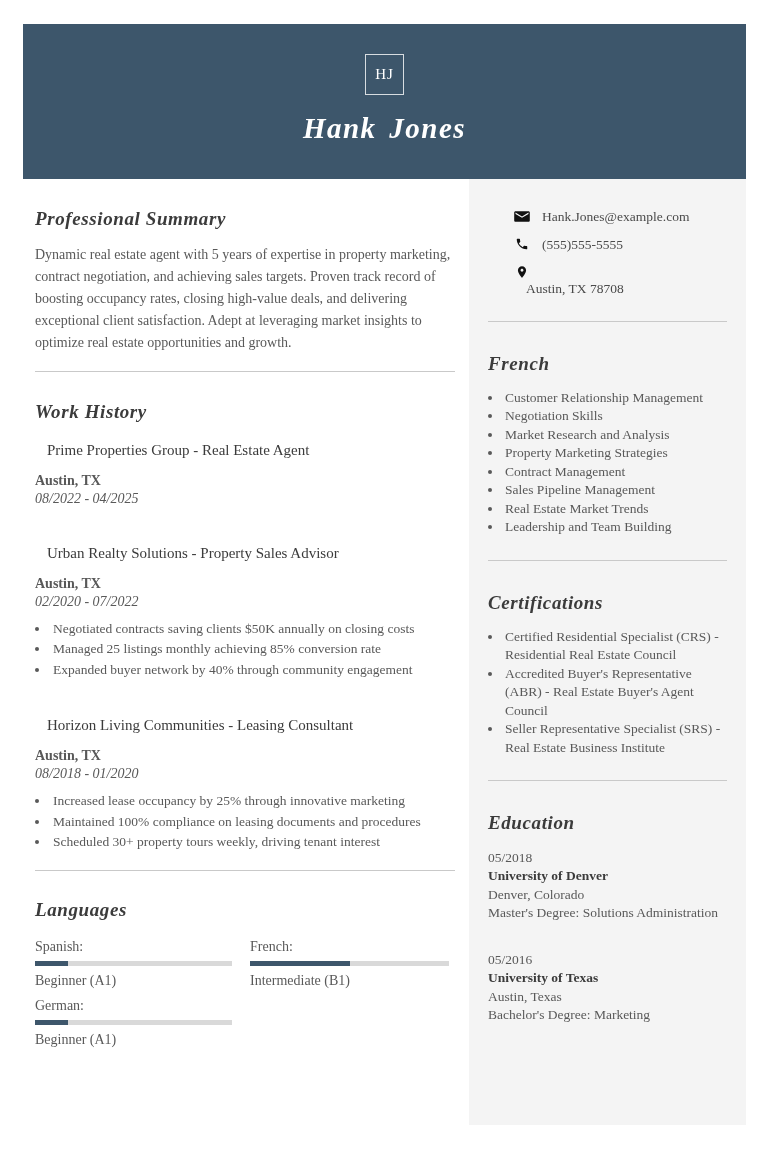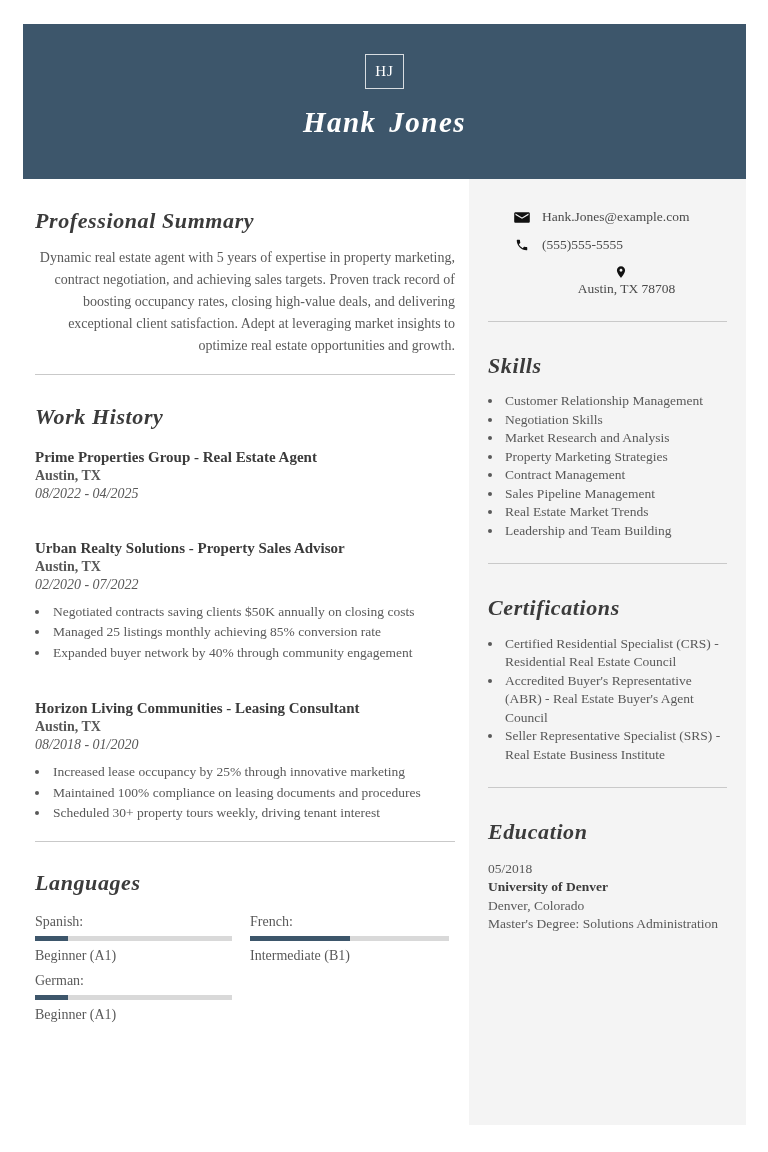--- a/index.html
+++ b/index.html
@@ -12,21 +12,21 @@
   }
   .page { position: relative; width: 768px; height: 1152px; }
 
   
   .header {
     margin: 24px 22px 0 23px; height: 155px;
     background: var(--accent, #3d566b);
     display: flex; flex-direction: column; align-items: center;
   }
   .monogram {
-    margin-top: 30px; width: 39px; height: 35px;
+    margin-top: 30px; width: 39px; height: 41px;
     border: 1px solid rgba(255,255,255,0.8);
     display: flex; align-items: center; justify-content: center;
     color: var(--name-text, #ffffff);
     font-size: 15px; letter-spacing: 1px;
   }
   .person-name {
     margin: 16px 0 0; color: var(--name-text, #ffffff);
     font-size: 29px; font-weight: bold; font-style: italic;
     letter-spacing: 1.5px; word-spacing: 4px; line-height: 1.2;
   }
@@ -34,61 +34,60 @@
   
   .content { display: flex; align-items: flex-start; }
   .left-col { width: 420px; margin-left: 35px; padding-top: 29px; }
   .sidebar {
     width: 277px; margin-left: 14px; height: 946px;
     background: var(--sidebar-bg, #f4f4f4);
     padding: 29px 19px 0 19px;
   }
 
   h2.section-title {
-    margin: 0; font-size: 22px; font-weight: bold; font-style: italic;
+    margin: 0; font-size: 19px; font-weight: bold; font-style: italic;
     color: var(--heading-text, #3b3b3b); letter-spacing: 0.6px; line-height: 1.2;
   }
   hr.divider {
     border: none; border-top: 1px solid var(--divider, #c9c9c9);
     margin: 0; width: 100%;
   }
 
   
   .summary-text {
     margin: 13px 0 16px; font-size: 14px; line-height: 22px;
     color: var(--body-text, #595959);
-    text-align: right;
   }
   .left-col hr.divider { margin-top: 17px; }
   .work-section { margin-top: 29px; }
   .job { margin-top: 17px; margin-bottom: 36px; }
   .job:last-child { margin-bottom: 0; }
   .job-title {
-    margin: 0; font-size: 15px; font-weight: bold;
+    margin: 12px; font-size: 15px; font-weight: normal;
     color: var(--heading-text, #3b3b3b); line-height: 19px;
   }
   .job-location { font-size: 14px; line-height: 18px; font-weight: bold; }
   .job-dates { font-size: 14px; line-height: 18px; font-style: italic; }
   ul.bullets { margin: 8px 0 0; padding-left: 15px; }
   ul.bullets li {
     font-size: 13.5px; line-height: 20.5px; padding-left: 3px;
     color: var(--body-text, #595959);
   }
   .languages-section { margin-top: 28px; padding-bottom: 20px; }
   .lang-grid {
     margin-top: 17px; display: grid;
     grid-template-columns: 197px 199px; column-gap: 18px; row-gap: 7px;
   }
   .lang-name { font-size: 14px; line-height: 18px; }
   .lang-bar { height: 5px; background: var(--bar-track, #d9d9d9); margin: 5px 0 6px; }
   .lang-bar-fill { height: 100%; width: 0; background: var(--accent, #3d566b); }
   .lang-level { font-size: 14px; line-height: 18px; }
 
   
-  .contact-row { display: flex; align-items: center; margin-bottom: 10px; padding-left: 26px; }
+  .contact-row { display: flex; margin-bottom: 10px; padding-left: 26px; }
   .contact-row:last-child { margin-bottom: 0; flex-direction: column; }
   .contact-icon { width: 16px; height: 16px; flex: 0 0 16px; display: flex; align-items: center; justify-content: center; }
   .contact-icon svg { display: block; fill: var(--icon, #111111); }
   .contact-value { margin-left: 12px; font-size: 13.5px; color: #4a4a4a; line-height: 18px; }
   .sidebar hr.divider { margin-top: 23px; }
   .sidebar-section { margin-top: 31px; }
   ul.side-list { margin: 13px 0 0; padding-left: 15px; }
   ul.side-list li {
     font-size: 13.5px; line-height: 18.5px; padding-left: 2px;
     color: var(--body-text, #595959);
@@ -208,21 +207,21 @@
                 <path d="M12 2C8.13 2 5 5.13 5 9c0 5.25 7 13 7 13s7-7.75 7-13c0-3.87-3.13-7-7-7zm0 9.5c-1.38 0-2.5-1.12-2.5-2.5S10.62 6.5 12 6.5s2.5 1.12 2.5 2.5-1.12 2.5-2.5 2.5z"></path>
               </svg>
           </span>
           <span class="contact-value">Austin, TX 78708</span>
         </div>
       </div>
 
       <hr class="divider">
 
       <section class="sidebar-section">
-        <h2 class="section-title">Skills</h2>
+        <h2 class="section-title">French</h2>
         <ul class="side-list">
           <li>Customer Relationship Management</li>
           <li>Negotiation Skills</li>
           <li>Market Research and Analysis</li>
           <li>Property Marketing Strategies</li>
           <li>Contract Management</li>
           <li>Sales Pipeline Management</li>
           <li>Real Estate Market Trends</li>
           <li>Leadership and Team Building</li>
         </ul>
@@ -244,17 +243,23 @@
       <section class="sidebar-section">
         <h2 class="section-title">Education</h2>
 
         <div class="edu-entry">
           <div class="edu-date">05/2018</div>
           <div class="edu-school">University of Denver</div>
           <div class="edu-location">Denver, Colorado</div>
           <div class="edu-degree">Master's Degree: Solutions Administration</div>
         </div>
 
+        <div class="edu-entry">
+          <div class="edu-date">05/2016</div>
+          <div class="edu-school">University of Texas</div>
+          <div class="edu-location">Austin, Texas</div>
+          <div class="edu-degree">Bachelor's Degree: Marketing</div>
+        </div>
       </section>
 
     </aside>
   </div>
 </div>
 
 </body></html>

